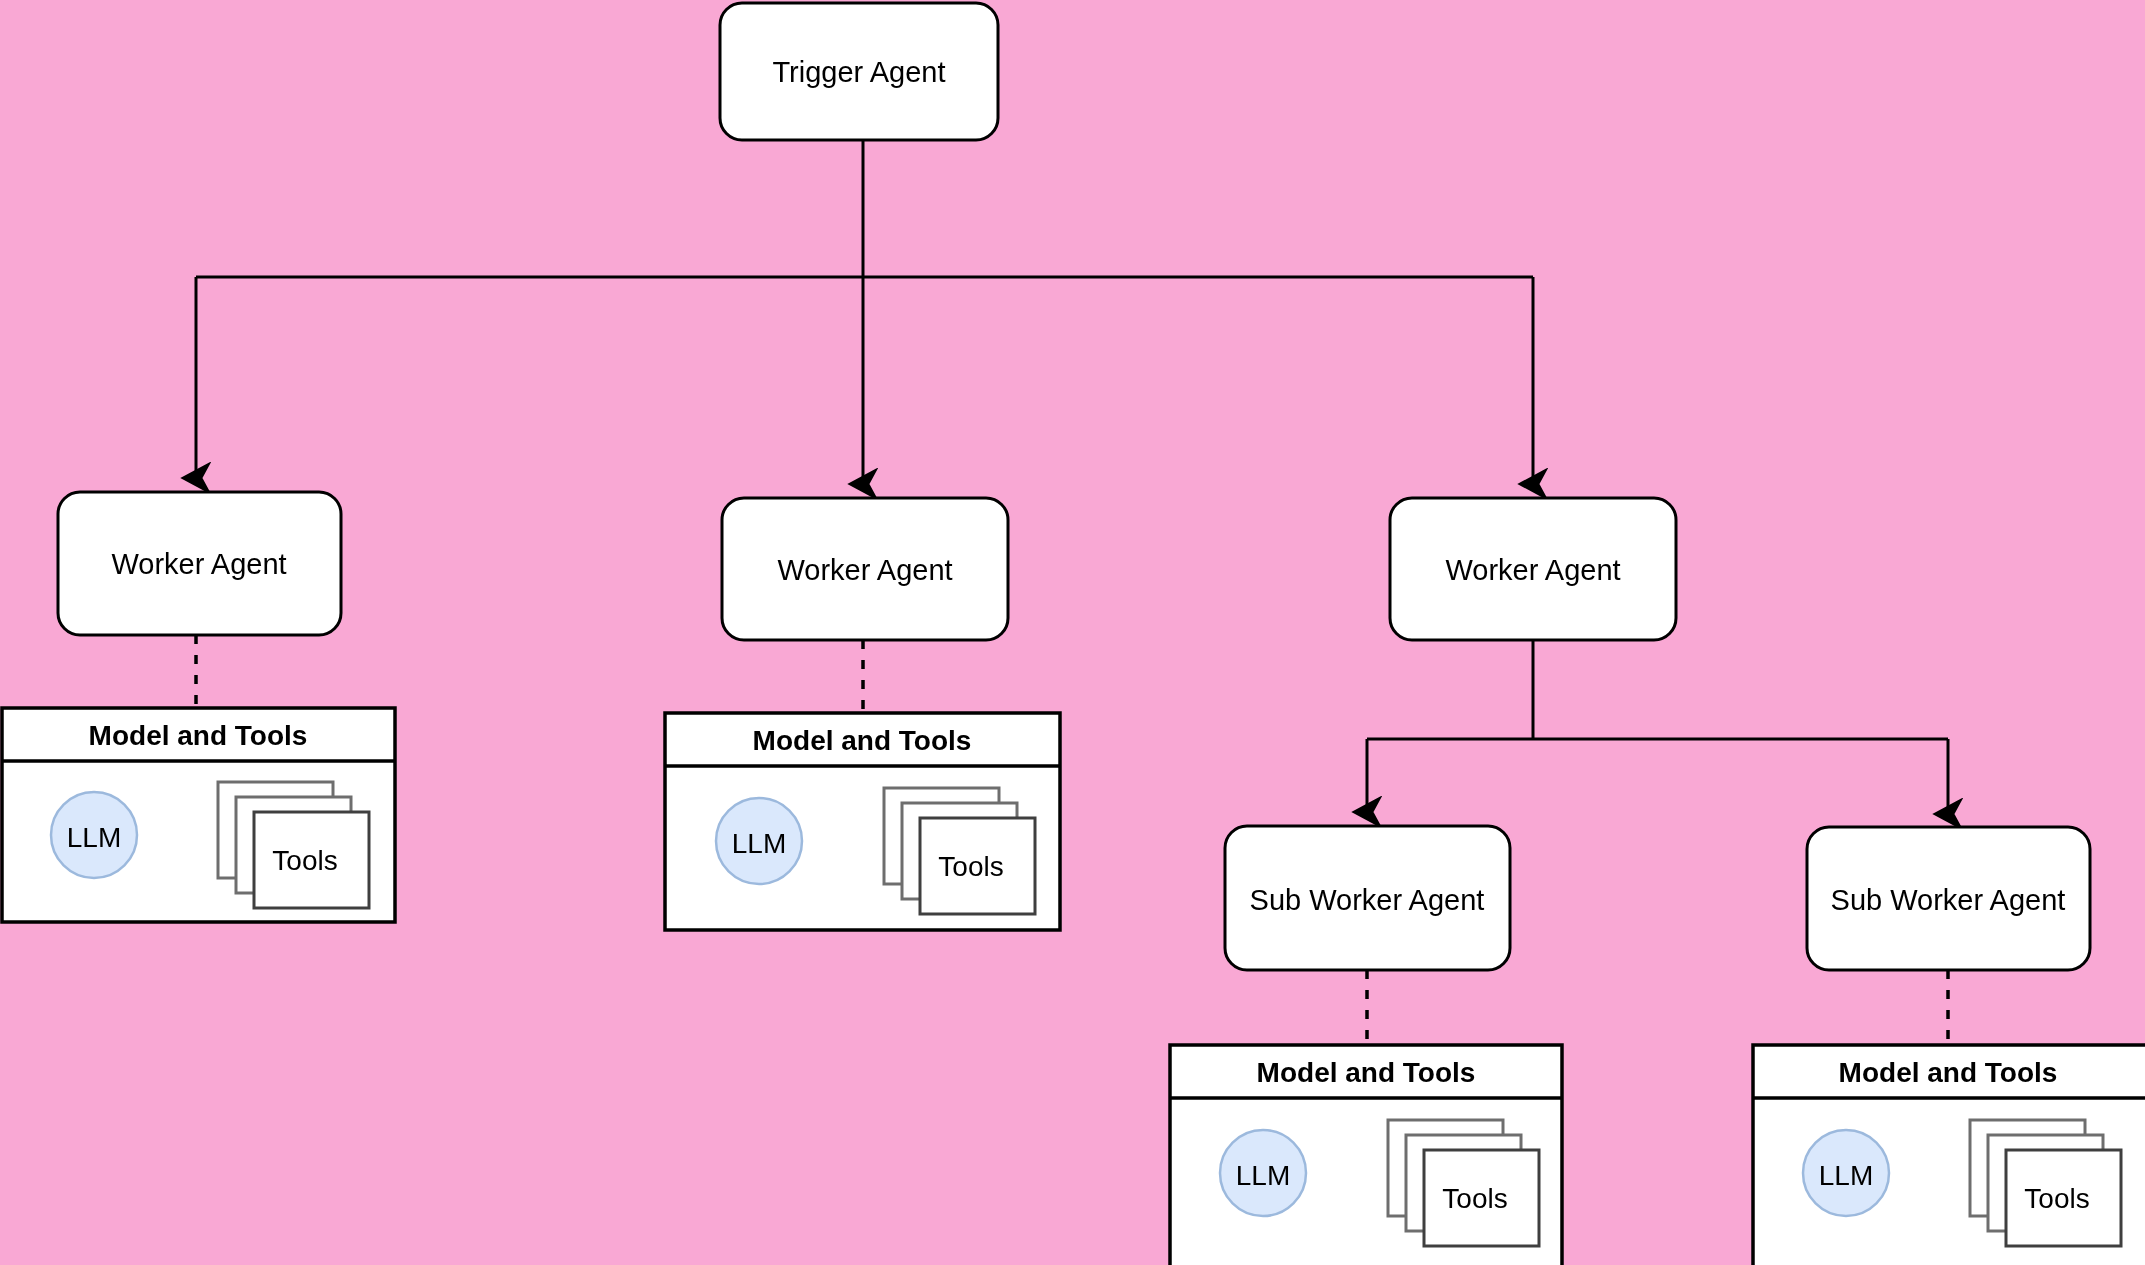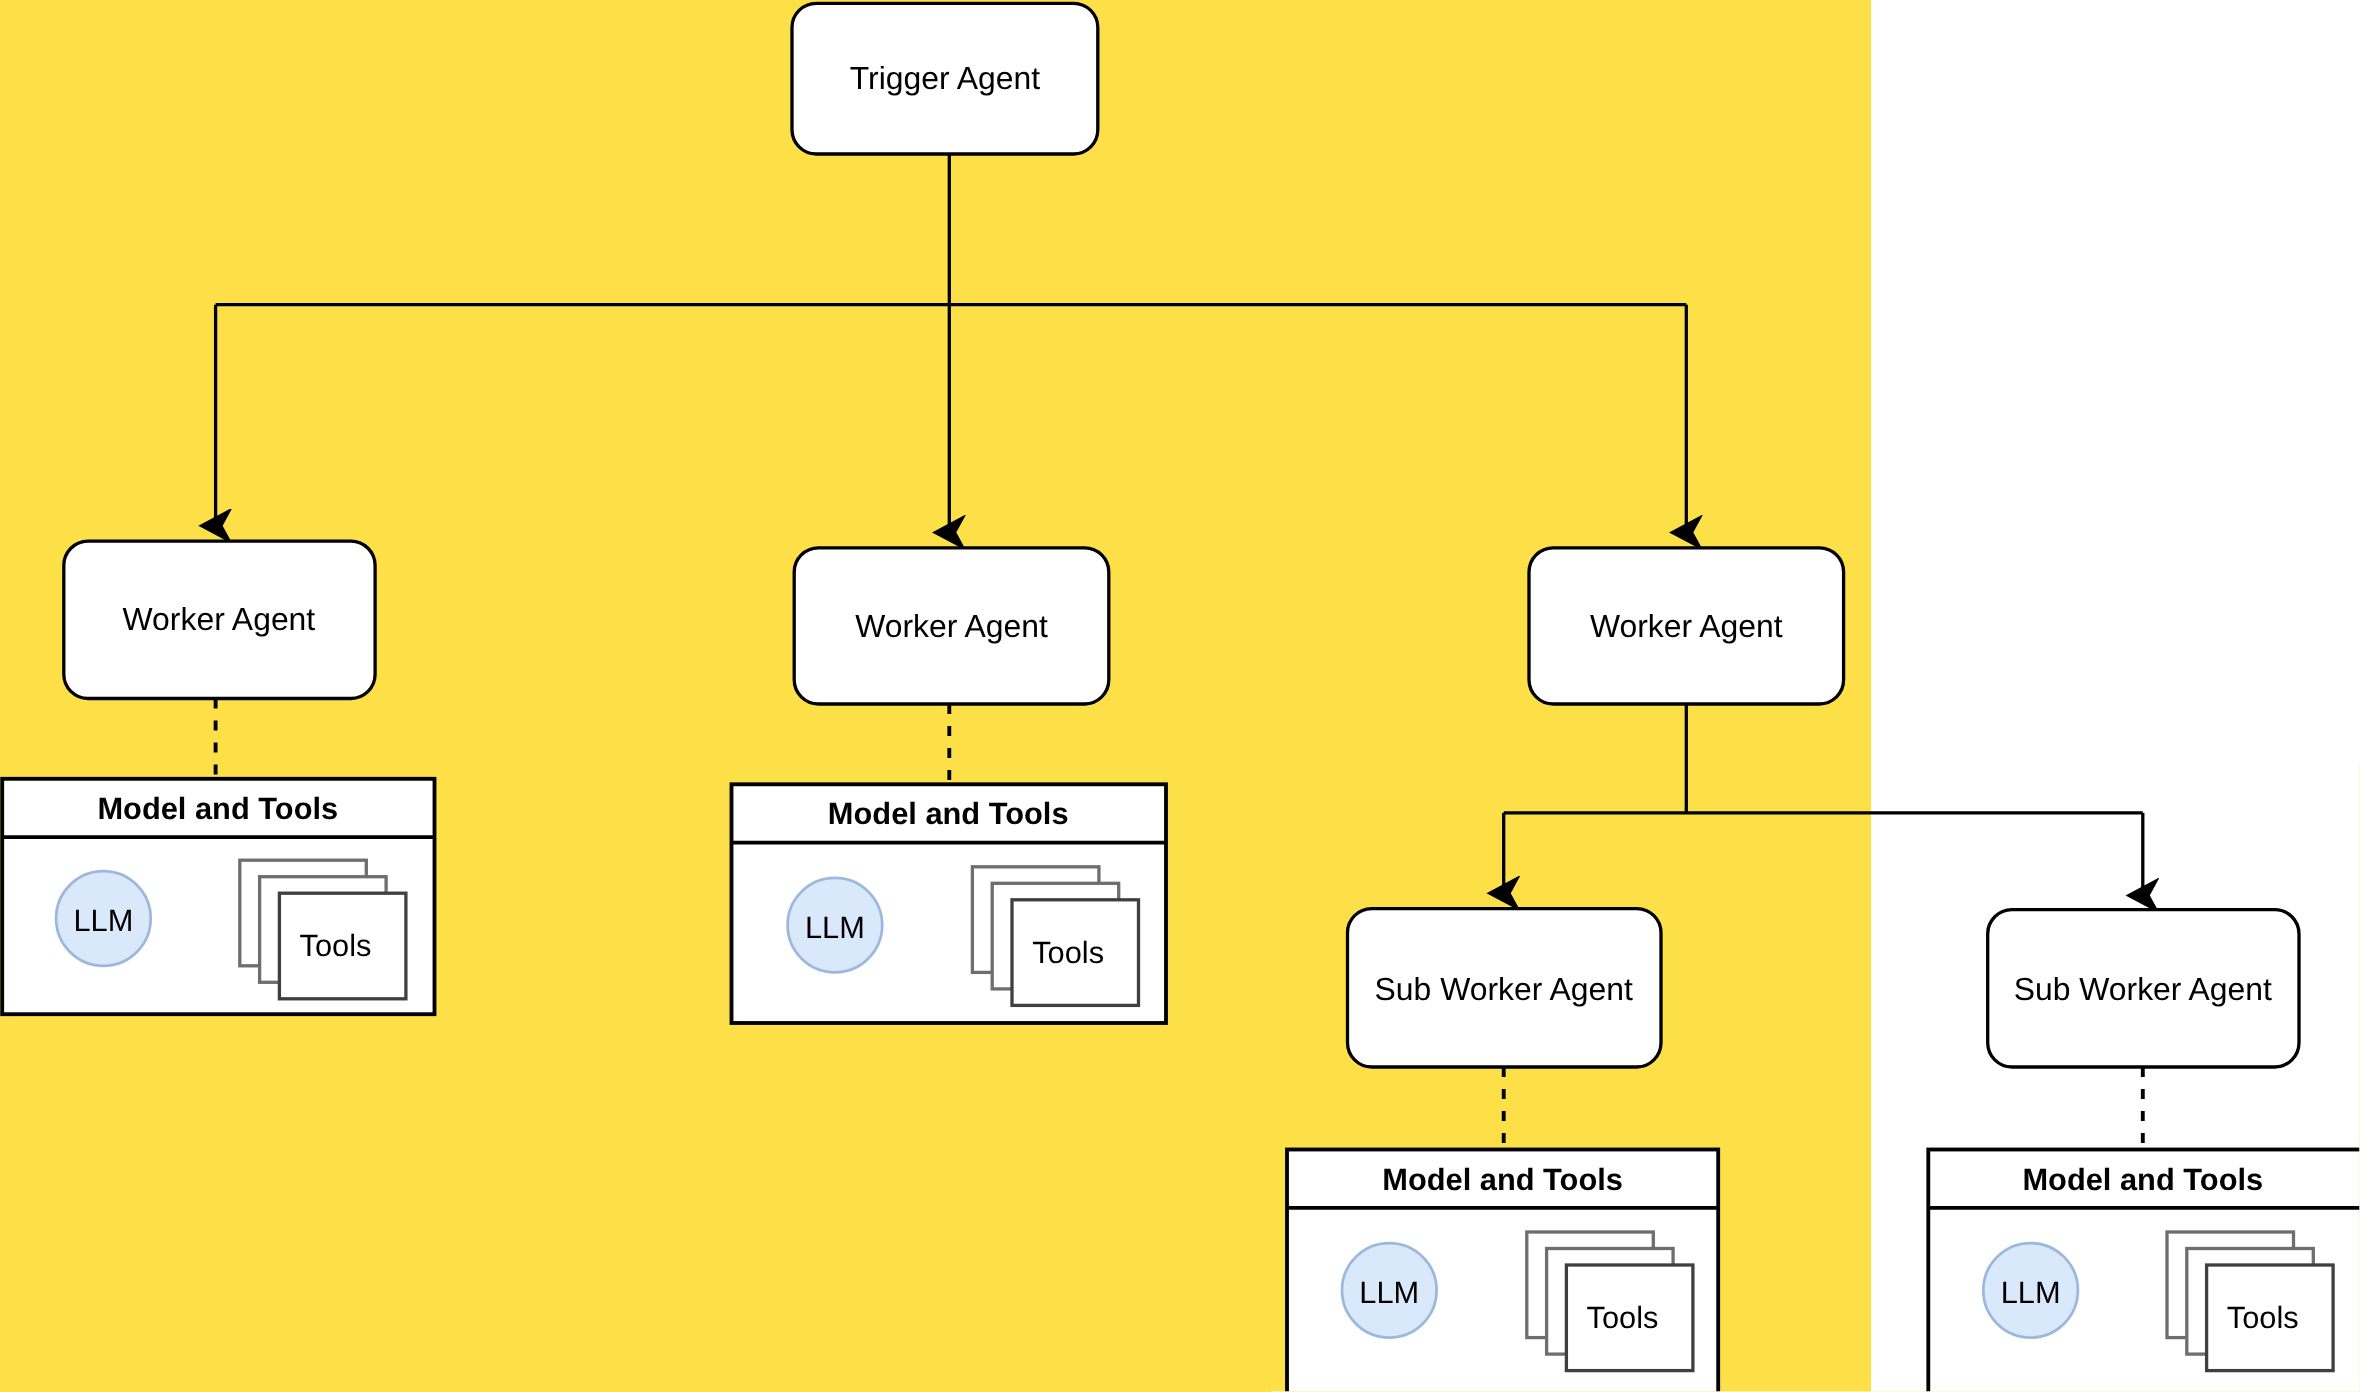--- a/index.html
+++ b/index.html
@@ -9,23 +9,23 @@
     background: #ffffff;
   }
   body {
     width: 2145px;
     height: 1265px;
     overflow: hidden;
     font-family: "Liberation Sans", sans-serif;
   }
   #diagram-root {
     position: relative;
-    width: 1701px;
+    width: 2145px;
     height: 1265px;
-    background: #fde047;
+    background: #f9a8d4;
   }
   svg#diagram-svg {
     position: absolute;
     top: 0;
     left: 0;
     width: 2145px;
     height: 1265px;
     display: block;
   }
   .node-rect {

